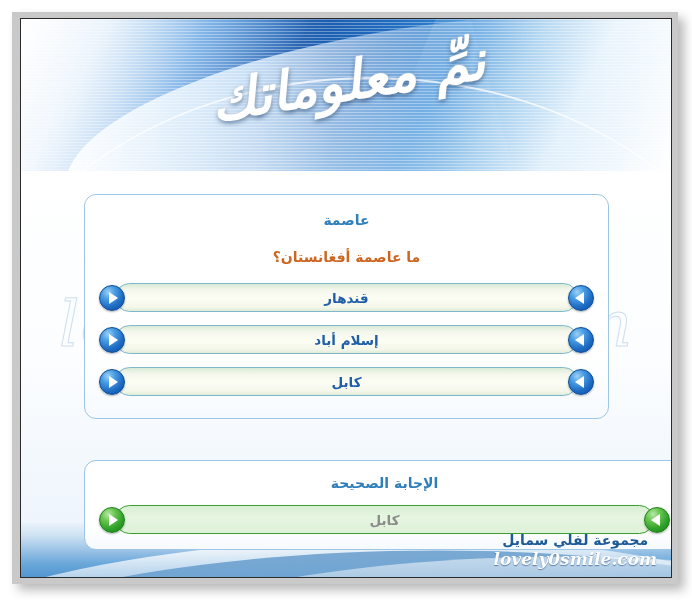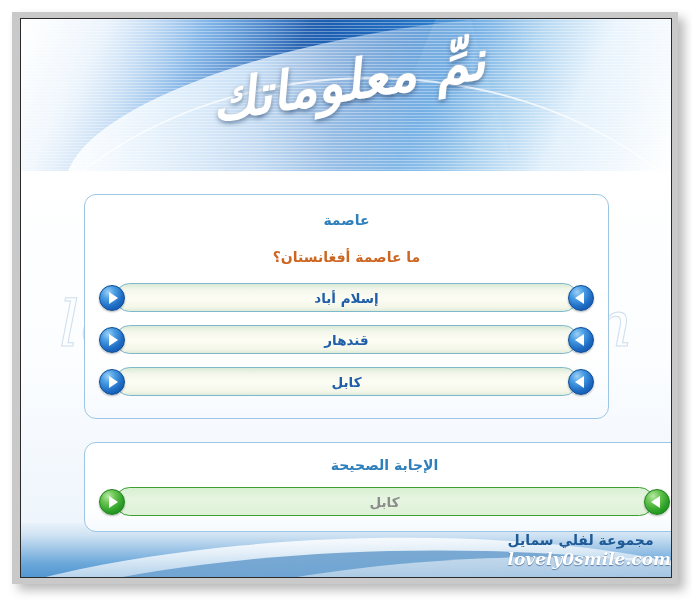--- a/index.html
+++ b/index.html
@@ -158,21 +158,21 @@
     z-index: 4;
   }
   .panel-question {
     left: 63px;
     top: 23px;
     width: 525px;
     height: 225px;
   }
   .panel-answer {
     left: 63px;
-    top: 271px;
+    top: 289px;
     width: 601px;
     height: 90px;
   }
 
   .panel-heading {
     text-align: center;
     font-size: 14px;
     font-weight: 700;
     color: #2f7fba;
     direction: rtl;
@@ -305,23 +305,23 @@
     transform: rotate(-1.4deg);
   }
   .wave-3 {
     left: 60px; top: 34px;
     width: 900px; height: 110px;
     background: linear-gradient(to bottom, rgba(255,255,255,0.55) 0%, rgba(255,255,255,0.12) 60%, rgba(255,255,255,0) 100%);
     transform: rotate(-1deg);
   }
   .footer-brand {
     position: absolute;
-    right: 0;
+    right: 14px;
     top: 9px;
-    text-align: left;
+    text-align: center;
     z-index: 5;
   }
   .brand-ar {
     font-size: 14px;
     font-weight: 700;
     color: #1e5a96;
     direction: rtl;
     line-height: 1.15;
   }
   .brand-en {
@@ -362,33 +362,33 @@
 
         <div class="question-text">ما عاصمة أفغانستان؟</div>
 
         <div class="options">
 
           <div class="option-row">
             <div class="nub nub-blue nub-left">
               <span class="tri tri-right"></span>
             </div>
             <div class="option-bar">
-              <span class="option-label">إسلام أباد</span>
+              <span class="option-label">قندهار</span>
             </div>
             <div class="nub nub-blue nub-right">
               <span class="tri tri-left"></span>
             </div>
           </div>
 
           <div class="option-row">
             <div class="nub nub-blue nub-left">
               <span class="tri tri-right"></span>
             </div>
             <div class="option-bar">
-              <span class="option-label">قندهار</span>
+              <span class="option-label">إسلام أباد</span>
             </div>
             <div class="nub nub-blue nub-right">
               <span class="tri tri-left"></span>
             </div>
           </div>
 
           <div class="option-row">
             <div class="nub nub-blue nub-left">
               <span class="tri tri-right"></span>
             </div>

